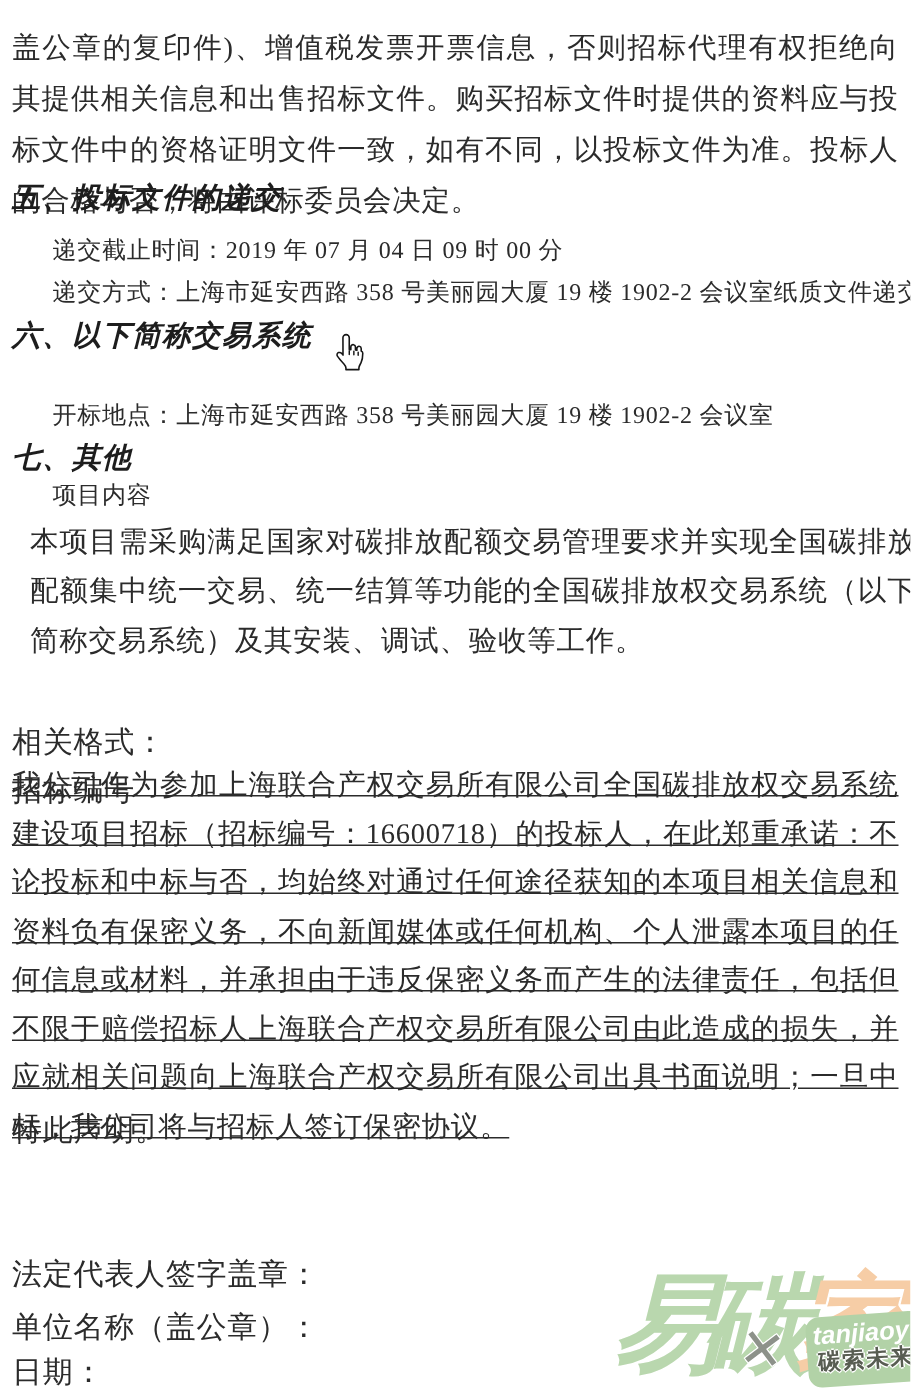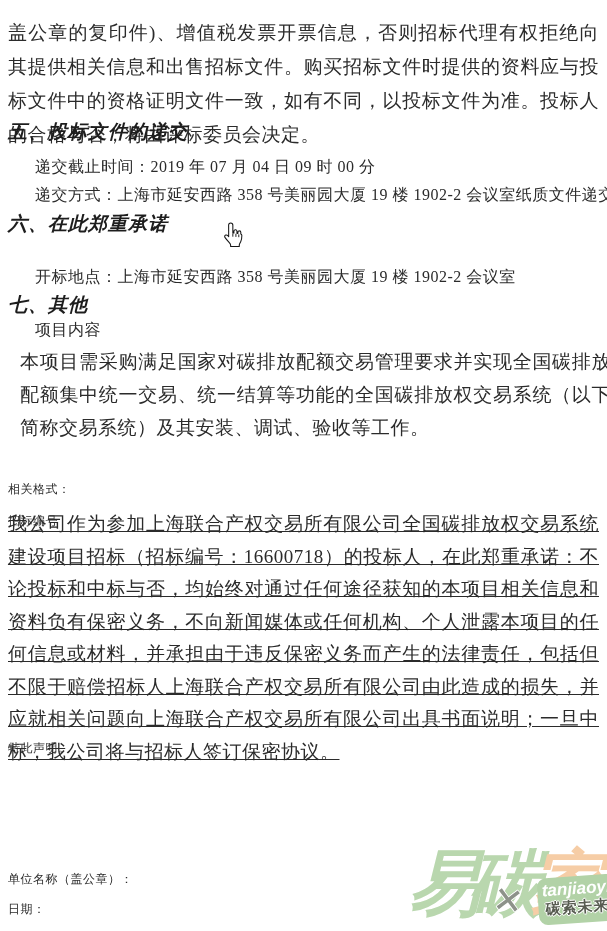--- a/index.html
+++ b/index.html
@@ -35,21 +35,21 @@
   .subline {
     position: absolute;
     left: 35px;
     font-size: 16px;
     letter-spacing: 0.5px;
     white-space: nowrap;
   }
   .single {
     position: absolute;
     left: 8px;
-    font-size: 12px;
+    font-size: 20px;
     letter-spacing: 0.5px;
     white-space: nowrap;
   }
   
   .cursor {
     position: absolute;
     left: 220px;
     top: 222px;
     width: 23px;
     height: 29px;
@@ -114,35 +114,36 @@
 <body>
 
 <div class="page">
 
   <div class="para" style="top:16px">盖公章的复印件)、增值税发票开票信息，否则招标代理有权拒绝向其提供相关信息和出售招标文件。购买招标文件时提供的资料应与投标文件中的资格证明文件一致，如有不同，以投标文件为准。投标人的合格与否，将由评标委员会决定。</div>
 
   <div class="heading" style="top:119px">五、投标文件的递交</div>
   <div class="subline" style="top:157px">递交截止时间：2019 年 07 月 04 日  09 时 00 分</div>
   <div class="subline" style="top:185px">递交方式：上海市延安西路 358 号美丽园大厦 19 楼 1902-2 会议室纸质文件递交</div>
 
-  <div class="heading" style="top:211px">六、在此郑重承诺</div>
+  <div class="heading" style="top:211px">六、以下简称交易系统</div>
   <div class="subline" style="top:267px">开标地点：上海市延安西路 358 号美丽园大厦 19 楼 1902-2 会议室</div>
 
   <div class="heading" style="top:292px">七、其他</div>
   <div class="subline" style="top:320px">项目内容</div>
 
   <div class="para" style="top:345px; line-height:33px;margin-left:12px;">本项目需采购满足国家对碳排放配额交易管理要求并实现全国碳排放配额集中统一交易、统一结算等功能的全国碳排放权交易系统（以下简称交易系统）及其安装、调试、验收等工作。</div>
 
   <div class="single" style="top:481px">相关格式：</div>
   <div class="single" style="top:513px">招标编号</div>
 
   <div class="para" style="top:508px; line-height:32.5px;text-decoration:underline;">我公司作为参加上海联合产权交易所有限公司全国碳排放权交易系统建设项目招标（招标编号：16600718）的投标人，在此郑重承诺：不论投标和中标与否，均始终对通过任何途径获知的本项目相关信息和资料负有保密义务，不向新闻媒体或任何机构、个人泄露本项目的任何信息或材料，并承担由于违反保密义务而产生的法律责任，包括但不限于赔偿招标人上海联合产权交易所有限公司由此造成的损失，并应就相关问题向上海联合产权交易所有限公司出具书面说明；一旦中标，我公司将与招标人签订保密协议。</div>
 
   <div class="single" style="top:740px">特此声明。</div>
 
+  <div class="single" style="top:836px">法定代表人签字盖章：</div>
   <div class="single" style="top:871px">单位名称（盖公章）：</div>
   <div class="single" style="top:901px">日期：</div>
 
   <div class="wm-text">
     <span class="wm-green">易碳</span><span class="wm-orange">家</span>
   </div>
   <div class="wm-scribble">✕</div>
   <div class="wm-badge">
     <div class="wm-badge-en">tanjiaoyi</div>
     <div class="wm-badge-cn">碳索未来</div>

